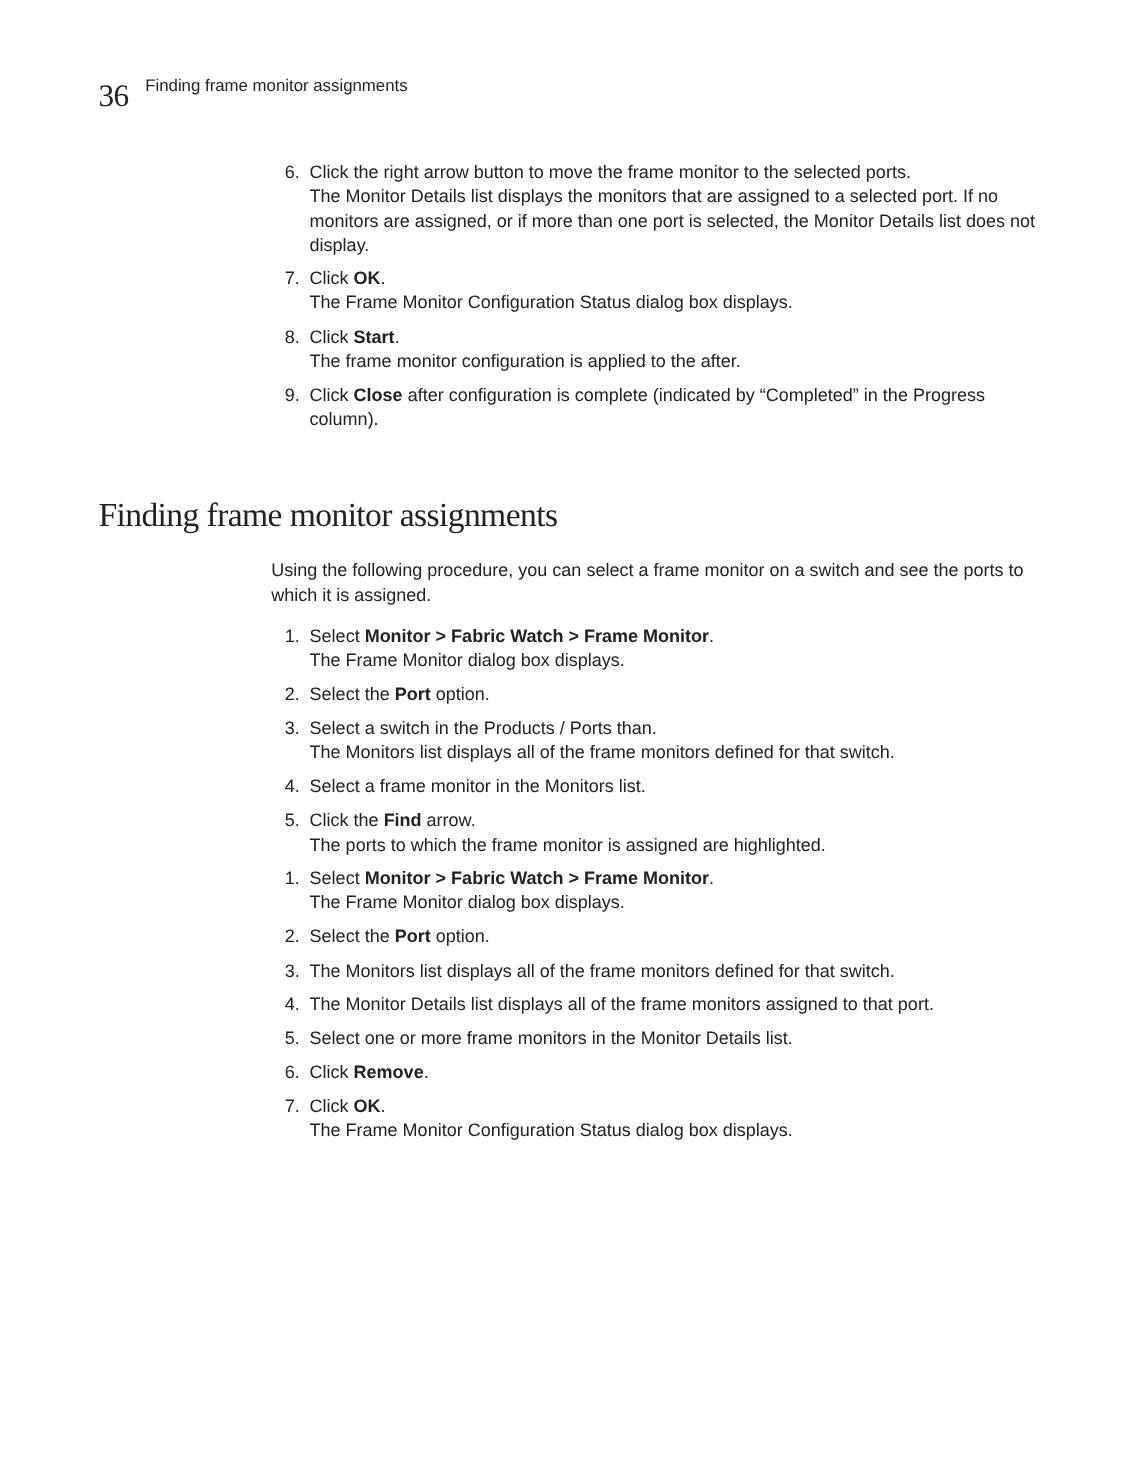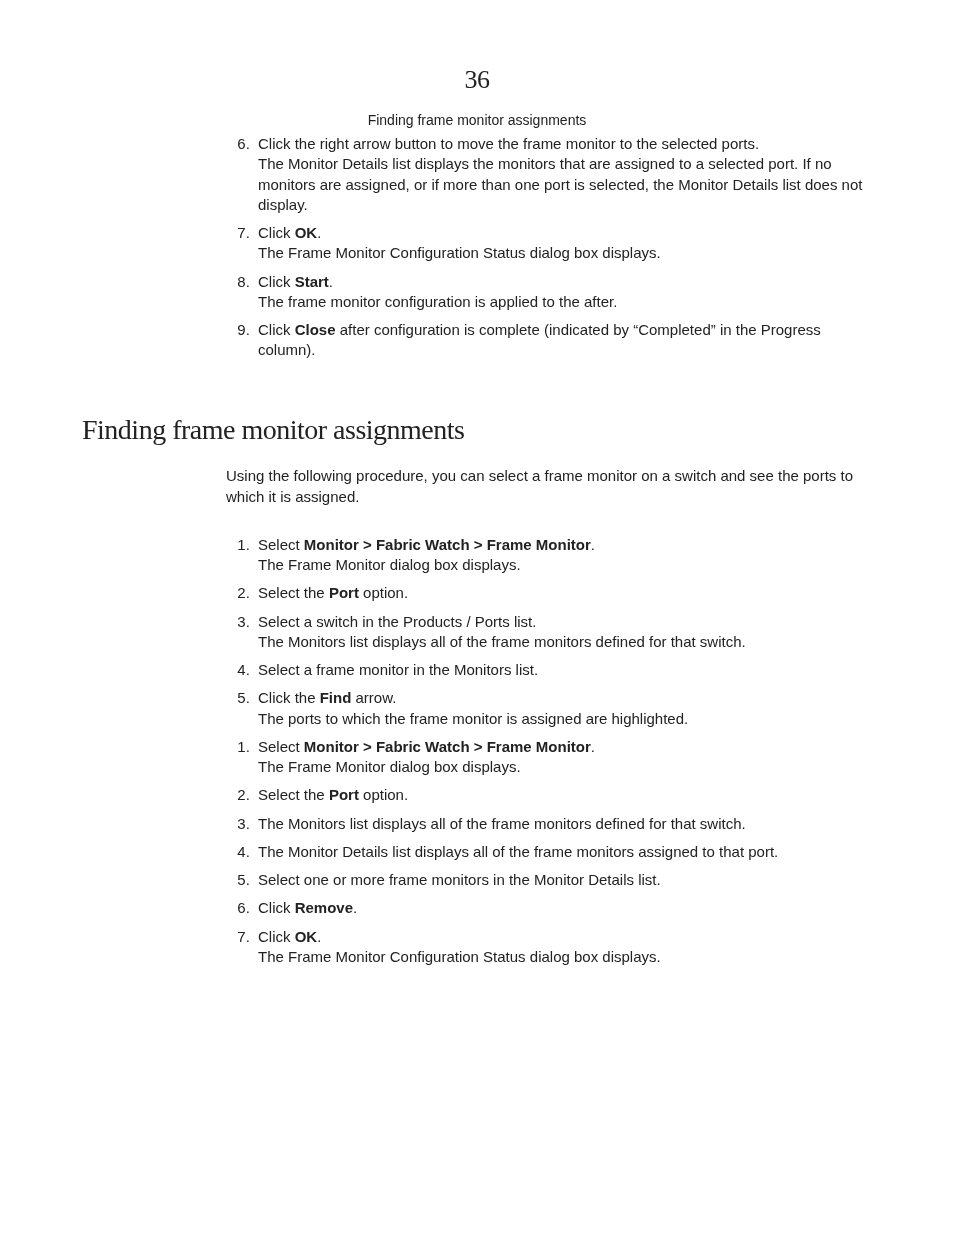--- a/index.html
+++ b/index.html
@@ -17,23 +17,22 @@
     color: #222;
     font-size: 15px;
     line-height: 1.35;
   }
   .header {
     position: absolute;
     top: 62px;
     left: 82px;
     right: 82px;
     display: flex;
-    align-items: center;
+    align-items: flex-start;
     gap: 14px;
-    flex-direction: column;
   }
   .page-number {
     font-family: Georgia, "Times New Roman", serif;
     font-size: 26px;
     letter-spacing: -0.5px;
     color: #222;
   }
   .running-title {
     font-size: 14px;
     padding-bottom: 3px;
@@ -56,21 +55,21 @@
     padding-left: 4px;
     margin-bottom: 8px;
   }
   ol.steps > li .sub {
     display: block;
     margin-top: 0;
     margin-bottom: 2px;
   }
   .intro {
     margin-left: 144px;
-    margin-bottom: 28px;
+    margin-bottom: 14px;
   }
   h1 {
     font-family: Georgia, "Times New Roman", serif;
     font-weight: 400;
     font-size: 28px;
     letter-spacing: -0.5px;
     margin: 40px 0 18px 0;
     color: #222;
   }
   h1.h1-first { margin-top: 50px; }
@@ -93,21 +92,21 @@
         <li><span>Click <b>OK</b>.</span><span class="sub">The Frame Monitor Configuration Status dialog box displays.</span></li>
         <li><span>Click <b>Start</b>.</span><span class="sub">The frame monitor configuration is applied to the after.</span></li>
         <li><span>Click <b>Close</b> after configuration is complete (indicated by “Completed” in the Progress column).</span></li>
       </ol>
 
     <h1 class="h1-first">Finding frame monitor assignments</h1>
     <div class="intro">Using the following procedure, you can select a frame monitor on a switch and see the ports to which it is assigned.</div>
     <ol class="steps" id="sec1-steps" start="1">
         <li><span>Select <b>Monitor &gt; Fabric Watch &gt; Frame Monitor</b>.</span><span class="sub">The Frame Monitor dialog box displays.</span></li>
         <li><span>Select the <b>Port</b> option.</span></li>
-        <li><span>Select a switch in the Products / Ports list.</span><span class="sub">The Monitors list displays all of the frame monitors defined for that switch.</span></li>
+        <li><span>Select a switch in the Products / Ports than.</span><span class="sub">The Monitors list displays all of the frame monitors defined for that switch.</span></li>
         <li><span>Select a frame monitor in the Monitors list.</span></li>
         <li><span>Click the <b>Find</b> arrow.</span><span class="sub">The ports to which the frame monitor is assigned are highlighted.</span></li>
       </ol>
 
     <ol class="steps" id="sec2-steps" start="1">
         <li><span>Select <b>Monitor &gt; Fabric Watch &gt; Frame Monitor</b>.</span><span class="sub">The Frame Monitor dialog box displays.</span></li>
         <li><span>Select the <b>Port</b> option.</span></li>
         <li><span class="sub">The Monitors list displays all of the frame monitors defined for that switch.</span></li>
         <li><span class="sub">The Monitor Details list displays all of the frame monitors assigned to that port.</span></li>
         <li><span>Select one or more frame monitors in the Monitor Details list.</span></li>

